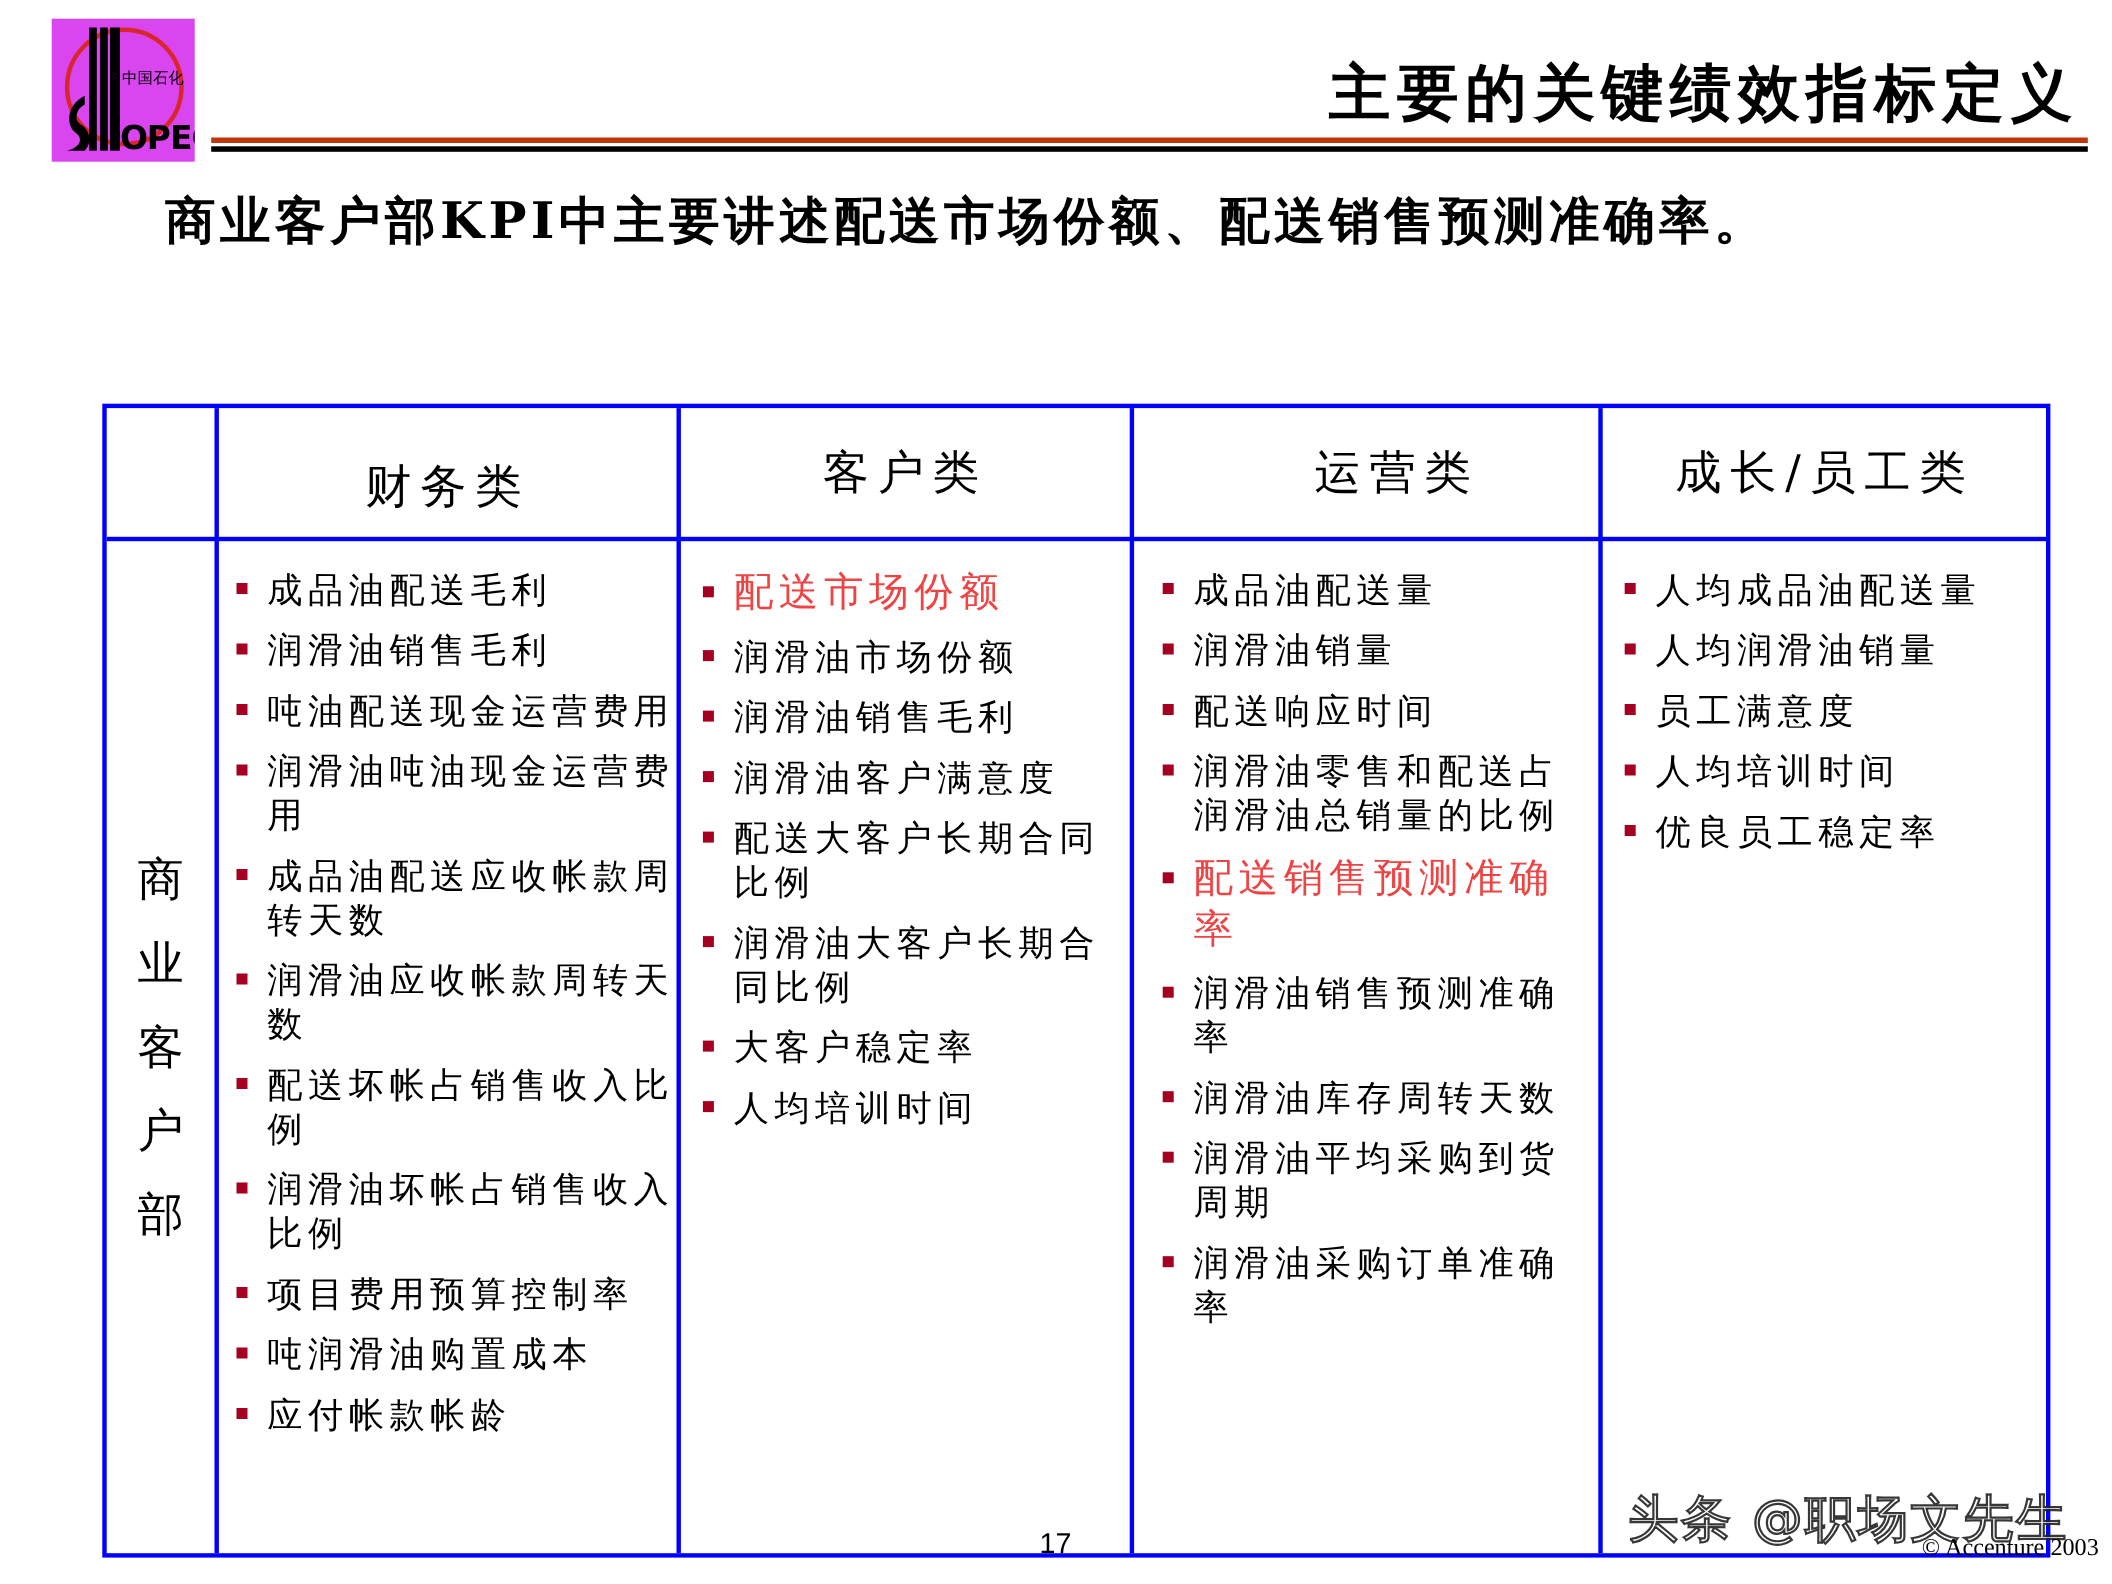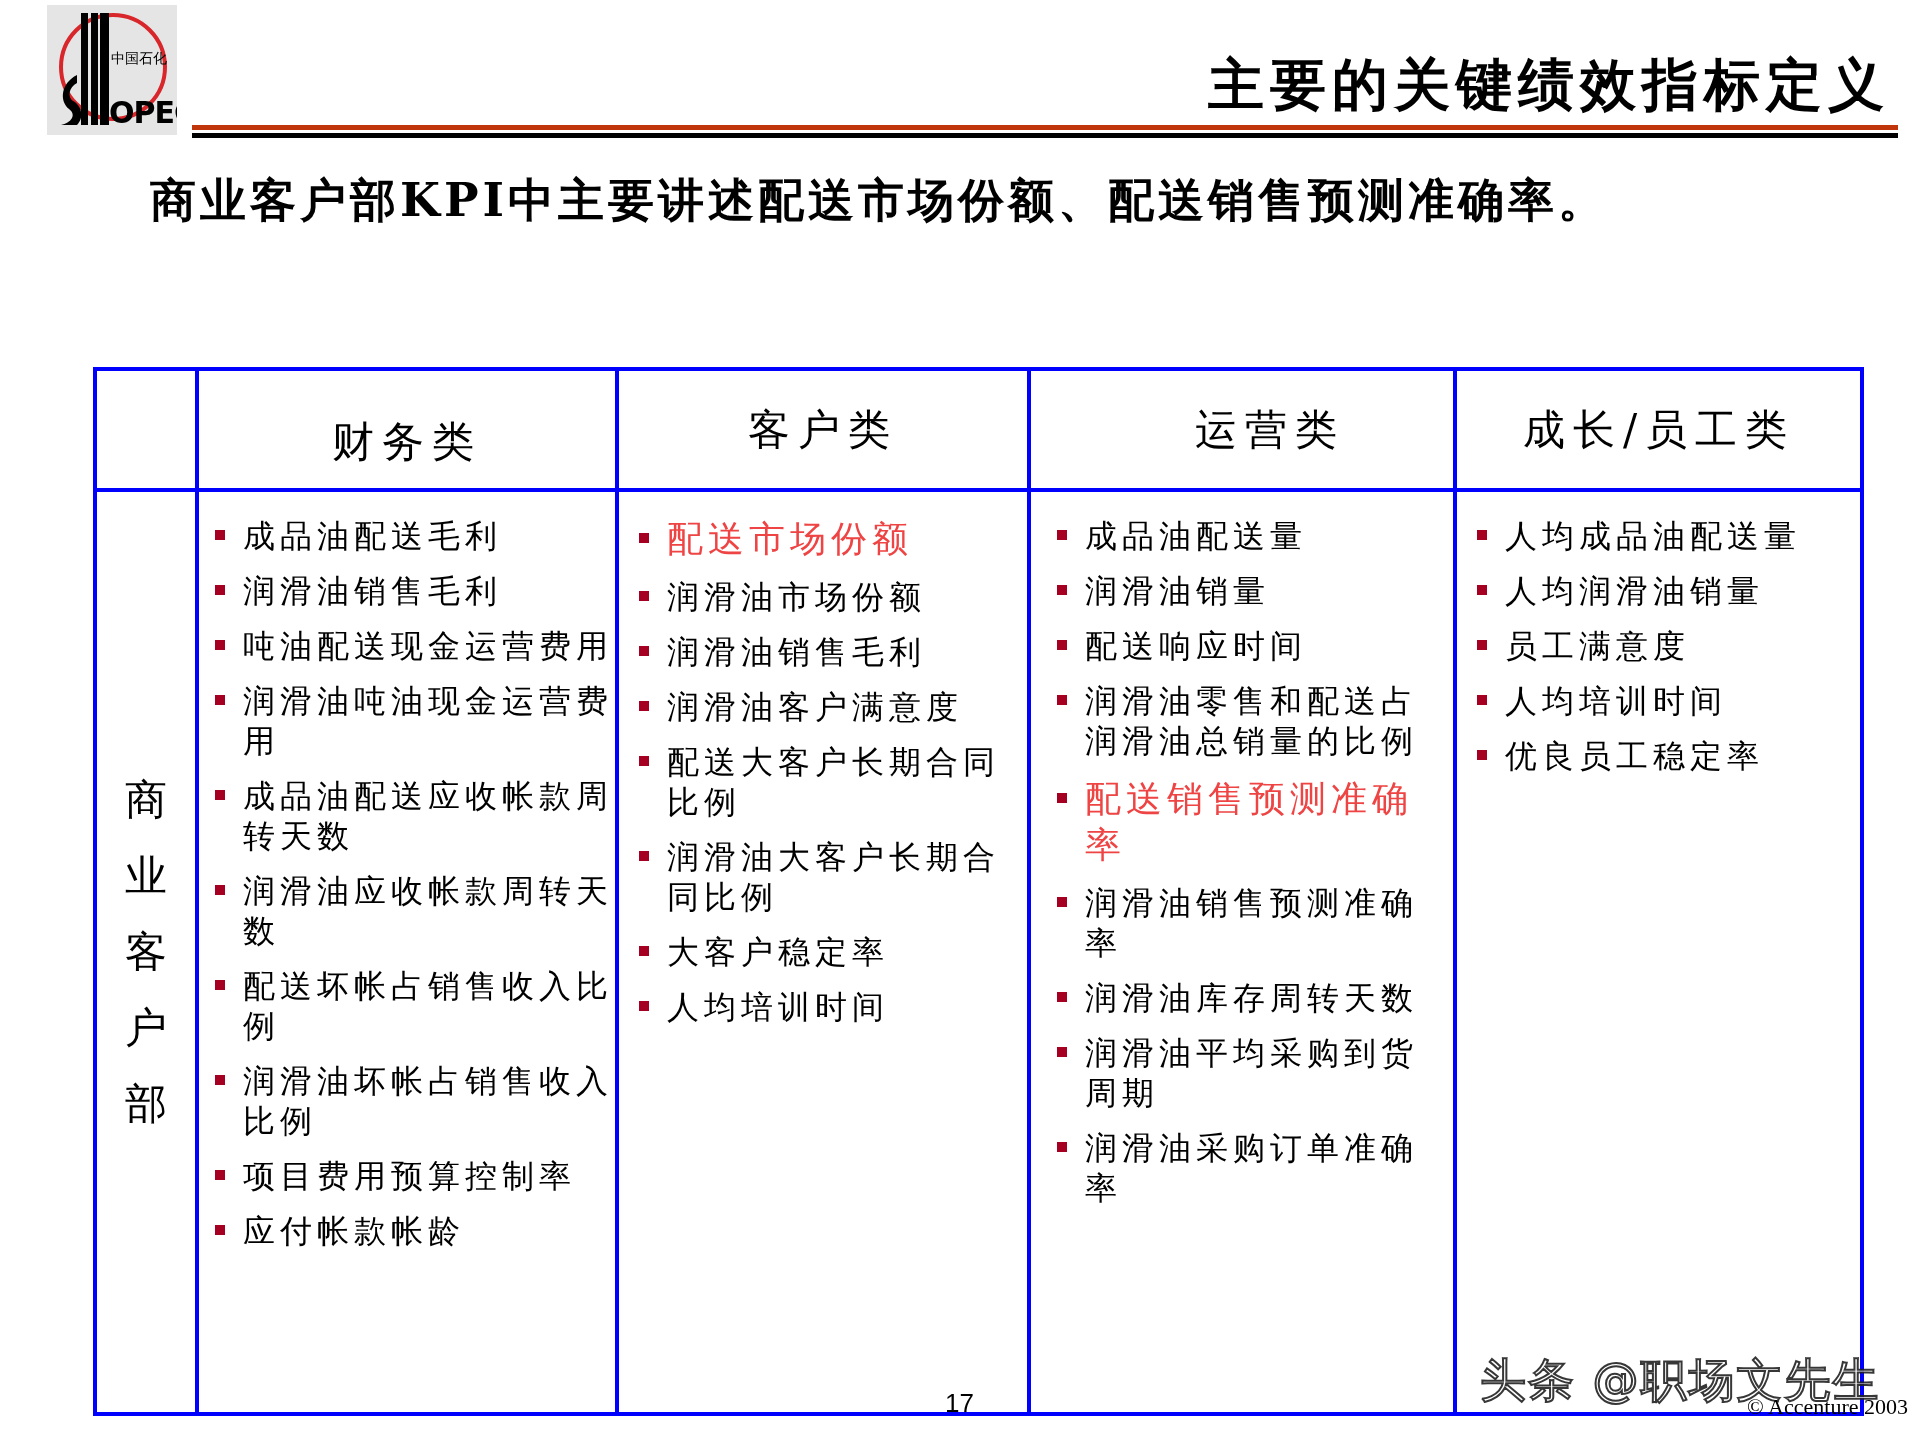--- a/index.html
+++ b/index.html
@@ -1,19 +1,19 @@
 <!DOCTYPE html>
 <html><head>
 <meta charset="utf-8">
 <style>
   html, body { margin:0; padding:0; background:#ffffff; }
   body { width:1920px; height:1440px; position:relative; overflow:hidden;
          font-family:"DejaVu Serif", "Liberation Serif", serif; color:#000; }
 
-  .logo { position:absolute; left:47px; top:5px; width:130px; height:130px; background:#e5e5e5; }
+  .logo { position:absolute; left:47px; top:17px; width:130px; height:130px; background:#d946ef; }
   .logo svg { width:130px; height:130px; display:block; }
 
   .rule-orange { position:absolute; left:192px; top:125px; width:1706px; height:5px; background:#c0360a; }
   .rule-black  { position:absolute; left:192px; top:133px; width:1706px; height:5px; background:#000; }
 
   .title { position:absolute; right:30px; top:48px; font-size:56px; font-weight:bold;
            letter-spacing:6px; white-space:nowrap; }
 
   .subtitle { position:absolute; left:150px; top:170px; font-size:46px; font-weight:bold;
               letter-spacing:4px; white-space:nowrap; }
@@ -89,20 +89,21 @@
     <ul>
         <li><span class="bullet"></span><span>成品油配送毛利</span></li>
         <li><span class="bullet"></span><span>润滑油销售毛利</span></li>
         <li><span class="bullet"></span><span>吨油配送现金运营费用</span></li>
         <li><span class="bullet"></span><span>润滑油吨油现金运营费用</span></li>
         <li><span class="bullet"></span><span>成品油配送应收帐款周转天数</span></li>
         <li><span class="bullet"></span><span>润滑油应收帐款周转天数</span></li>
         <li><span class="bullet"></span><span>配送坏帐占销售收入比例</span></li>
         <li><span class="bullet"></span><span>润滑油坏帐占销售收入比例</span></li>
         <li><span class="bullet"></span><span>项目费用预算控制率</span></li>
+        <li><span class="bullet"></span><span>吨润滑油购置成本</span></li>
         <li><span class="bullet"></span><span>应付帐款帐龄</span></li>
       </ul>
   </div>
   <div class="body-cell" style="left:542px; width:388px;">
     <ul>
         <li class="hl"><span class="bullet"></span><span>配送市场份额</span></li>
         <li><span class="bullet"></span><span>润滑油市场份额</span></li>
         <li><span class="bullet"></span><span>润滑油销售毛利</span></li>
         <li><span class="bullet"></span><span>润滑油客户满意度</span></li>
         <li><span class="bullet"></span><span>配送大客户长期合同比例</span></li>

